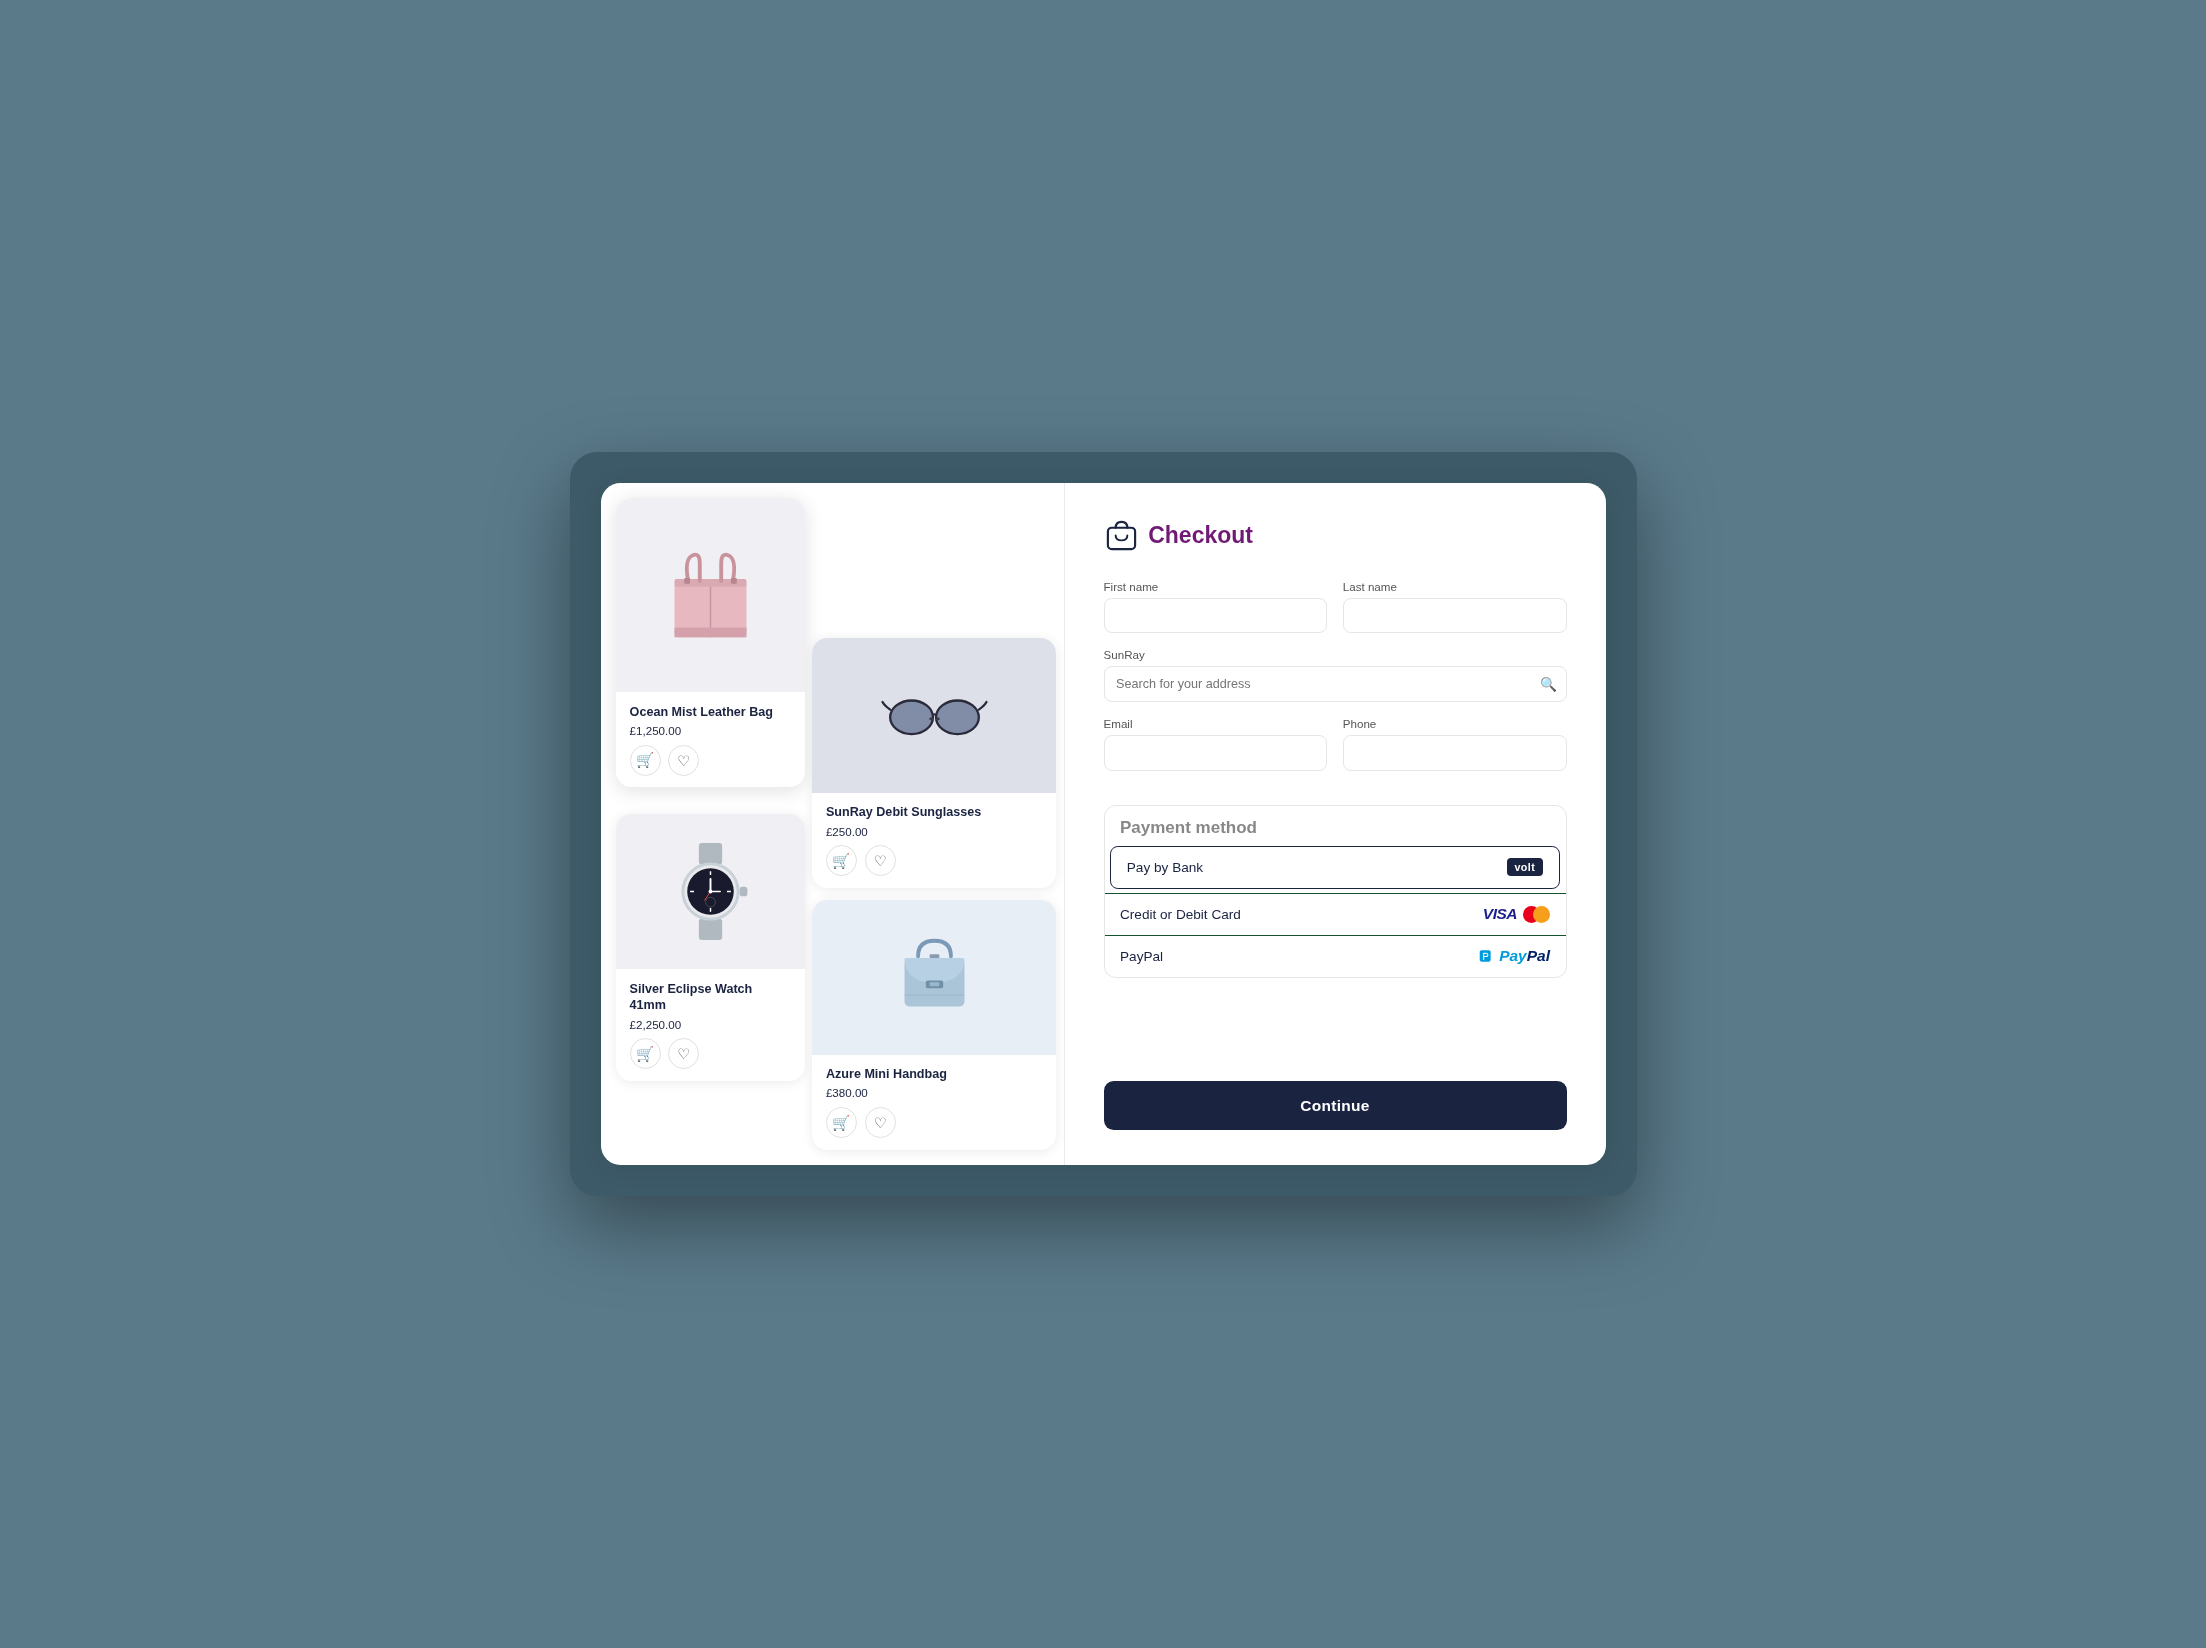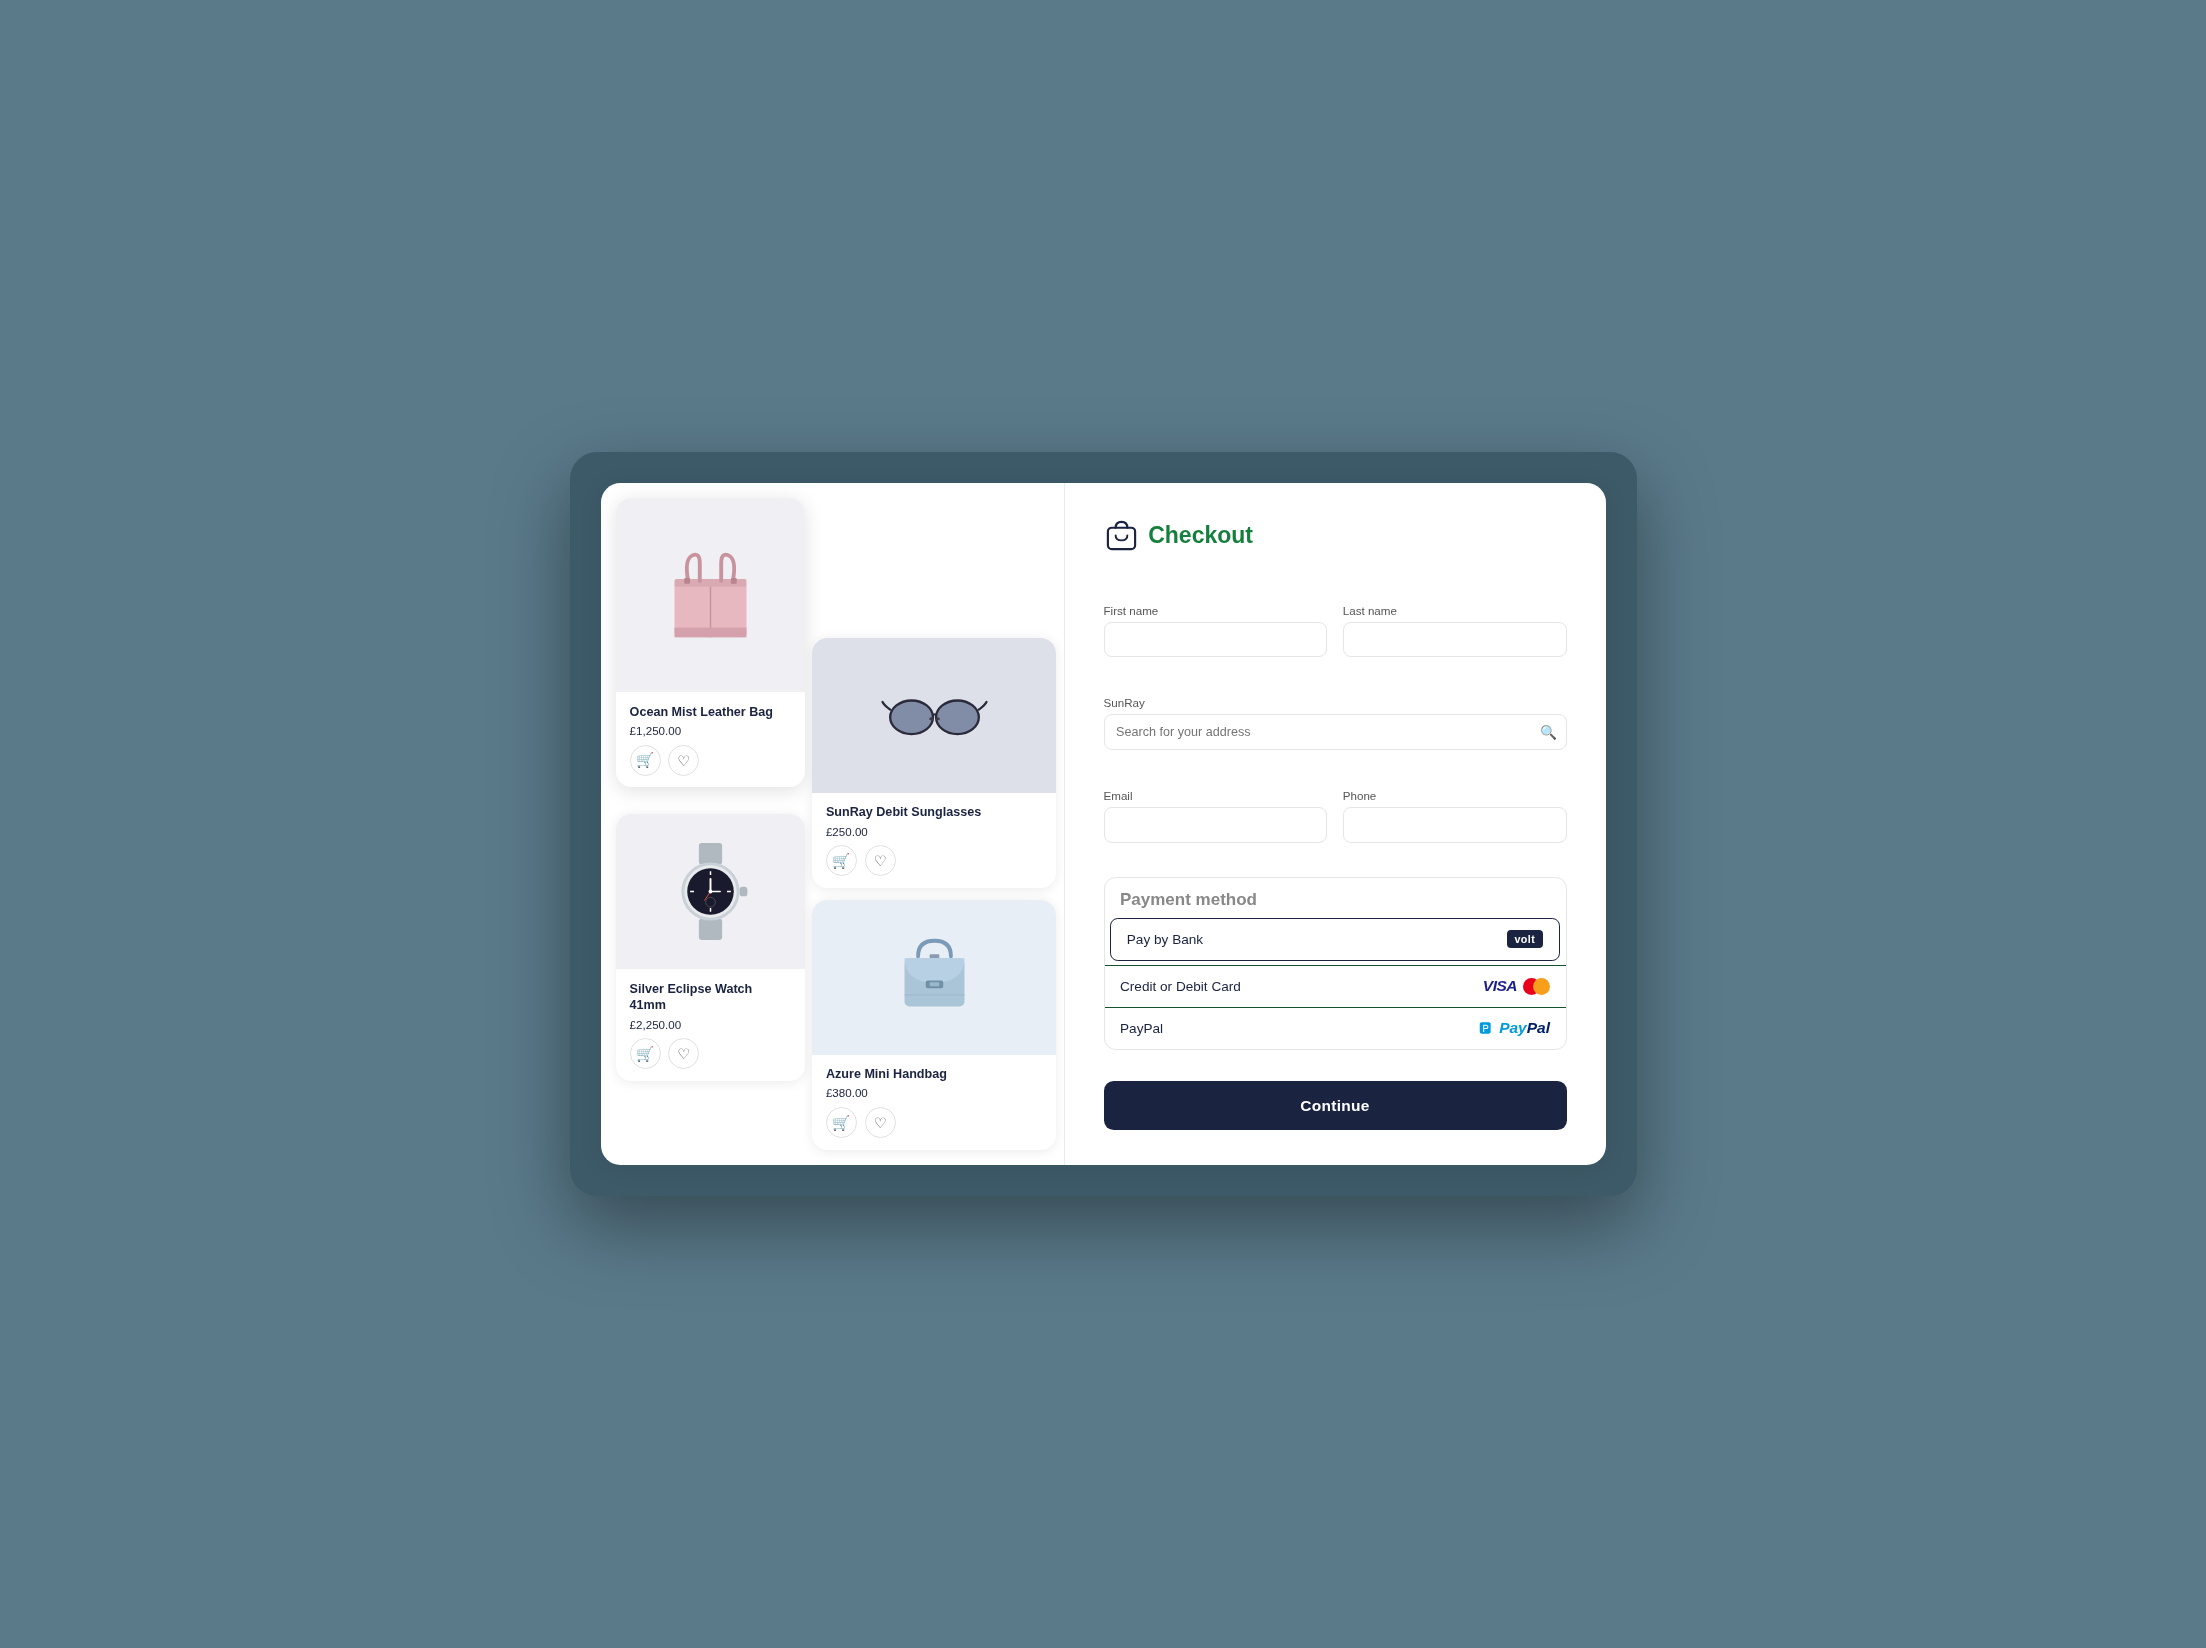--- a/index.html
+++ b/index.html
@@ -123,38 +123,37 @@
       margin-bottom: 27px;
     }
     .checkout-icon {
       width: 35px;
       height: 35px;
       color: #1a2340;
     }
     .checkout-title {
       font-size: 23px;
       font-weight: 700;
-      color: #15803d;
+      color: #701a75;
     }
     .form-row {
       display: flex;
       gap: 15.5px;
       margin-bottom: 15.5px;
     }
     .form-group {
       flex: 1;
       display: flex;
       flex-direction: column;
       gap: 4.9px;
     }
     .form-label {
       font-size: 11.6px;
       color: #555;
       font-weight: 500;
-      margin-top: 24px;
     }
     .form-input {
       border: 1.5px solid #e5e5e5;
       border-radius: 7.8px;
       padding: 9.7px 11.6px;
       font-size: 12.6px;
       color: #7f1d1d;
       outline: none;
       background: #fff;
       transition: border-color 0.15s;

